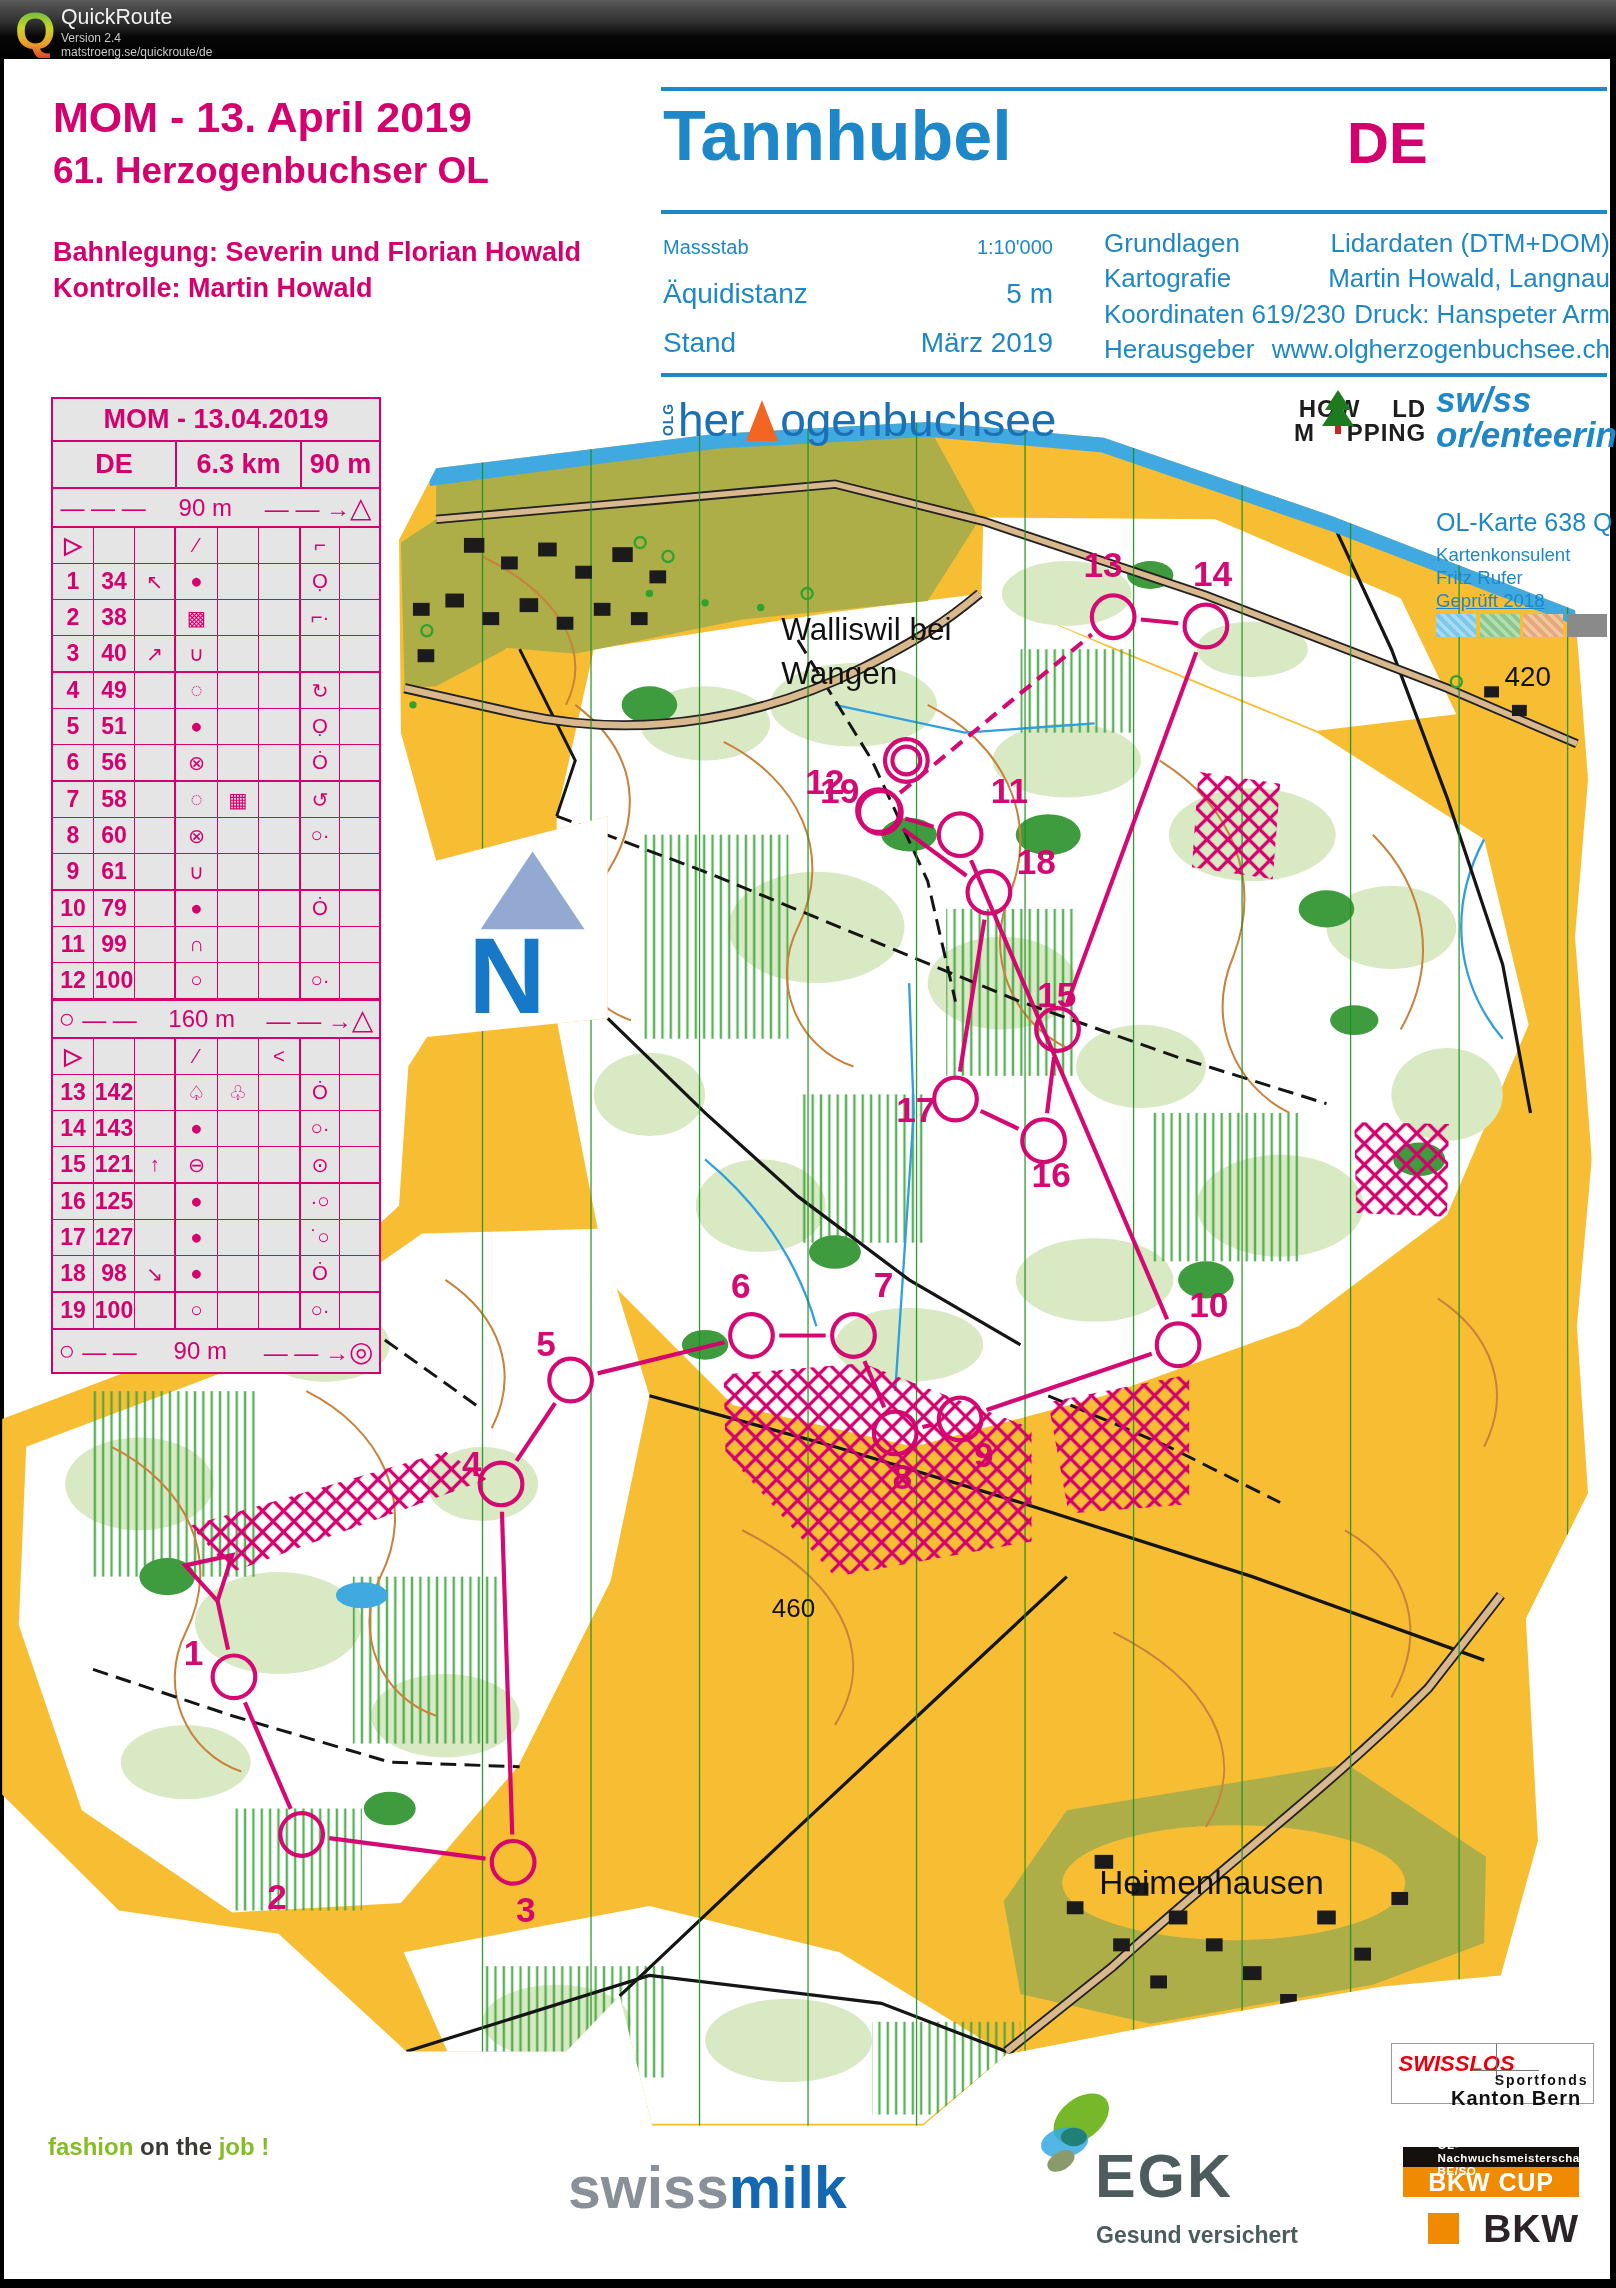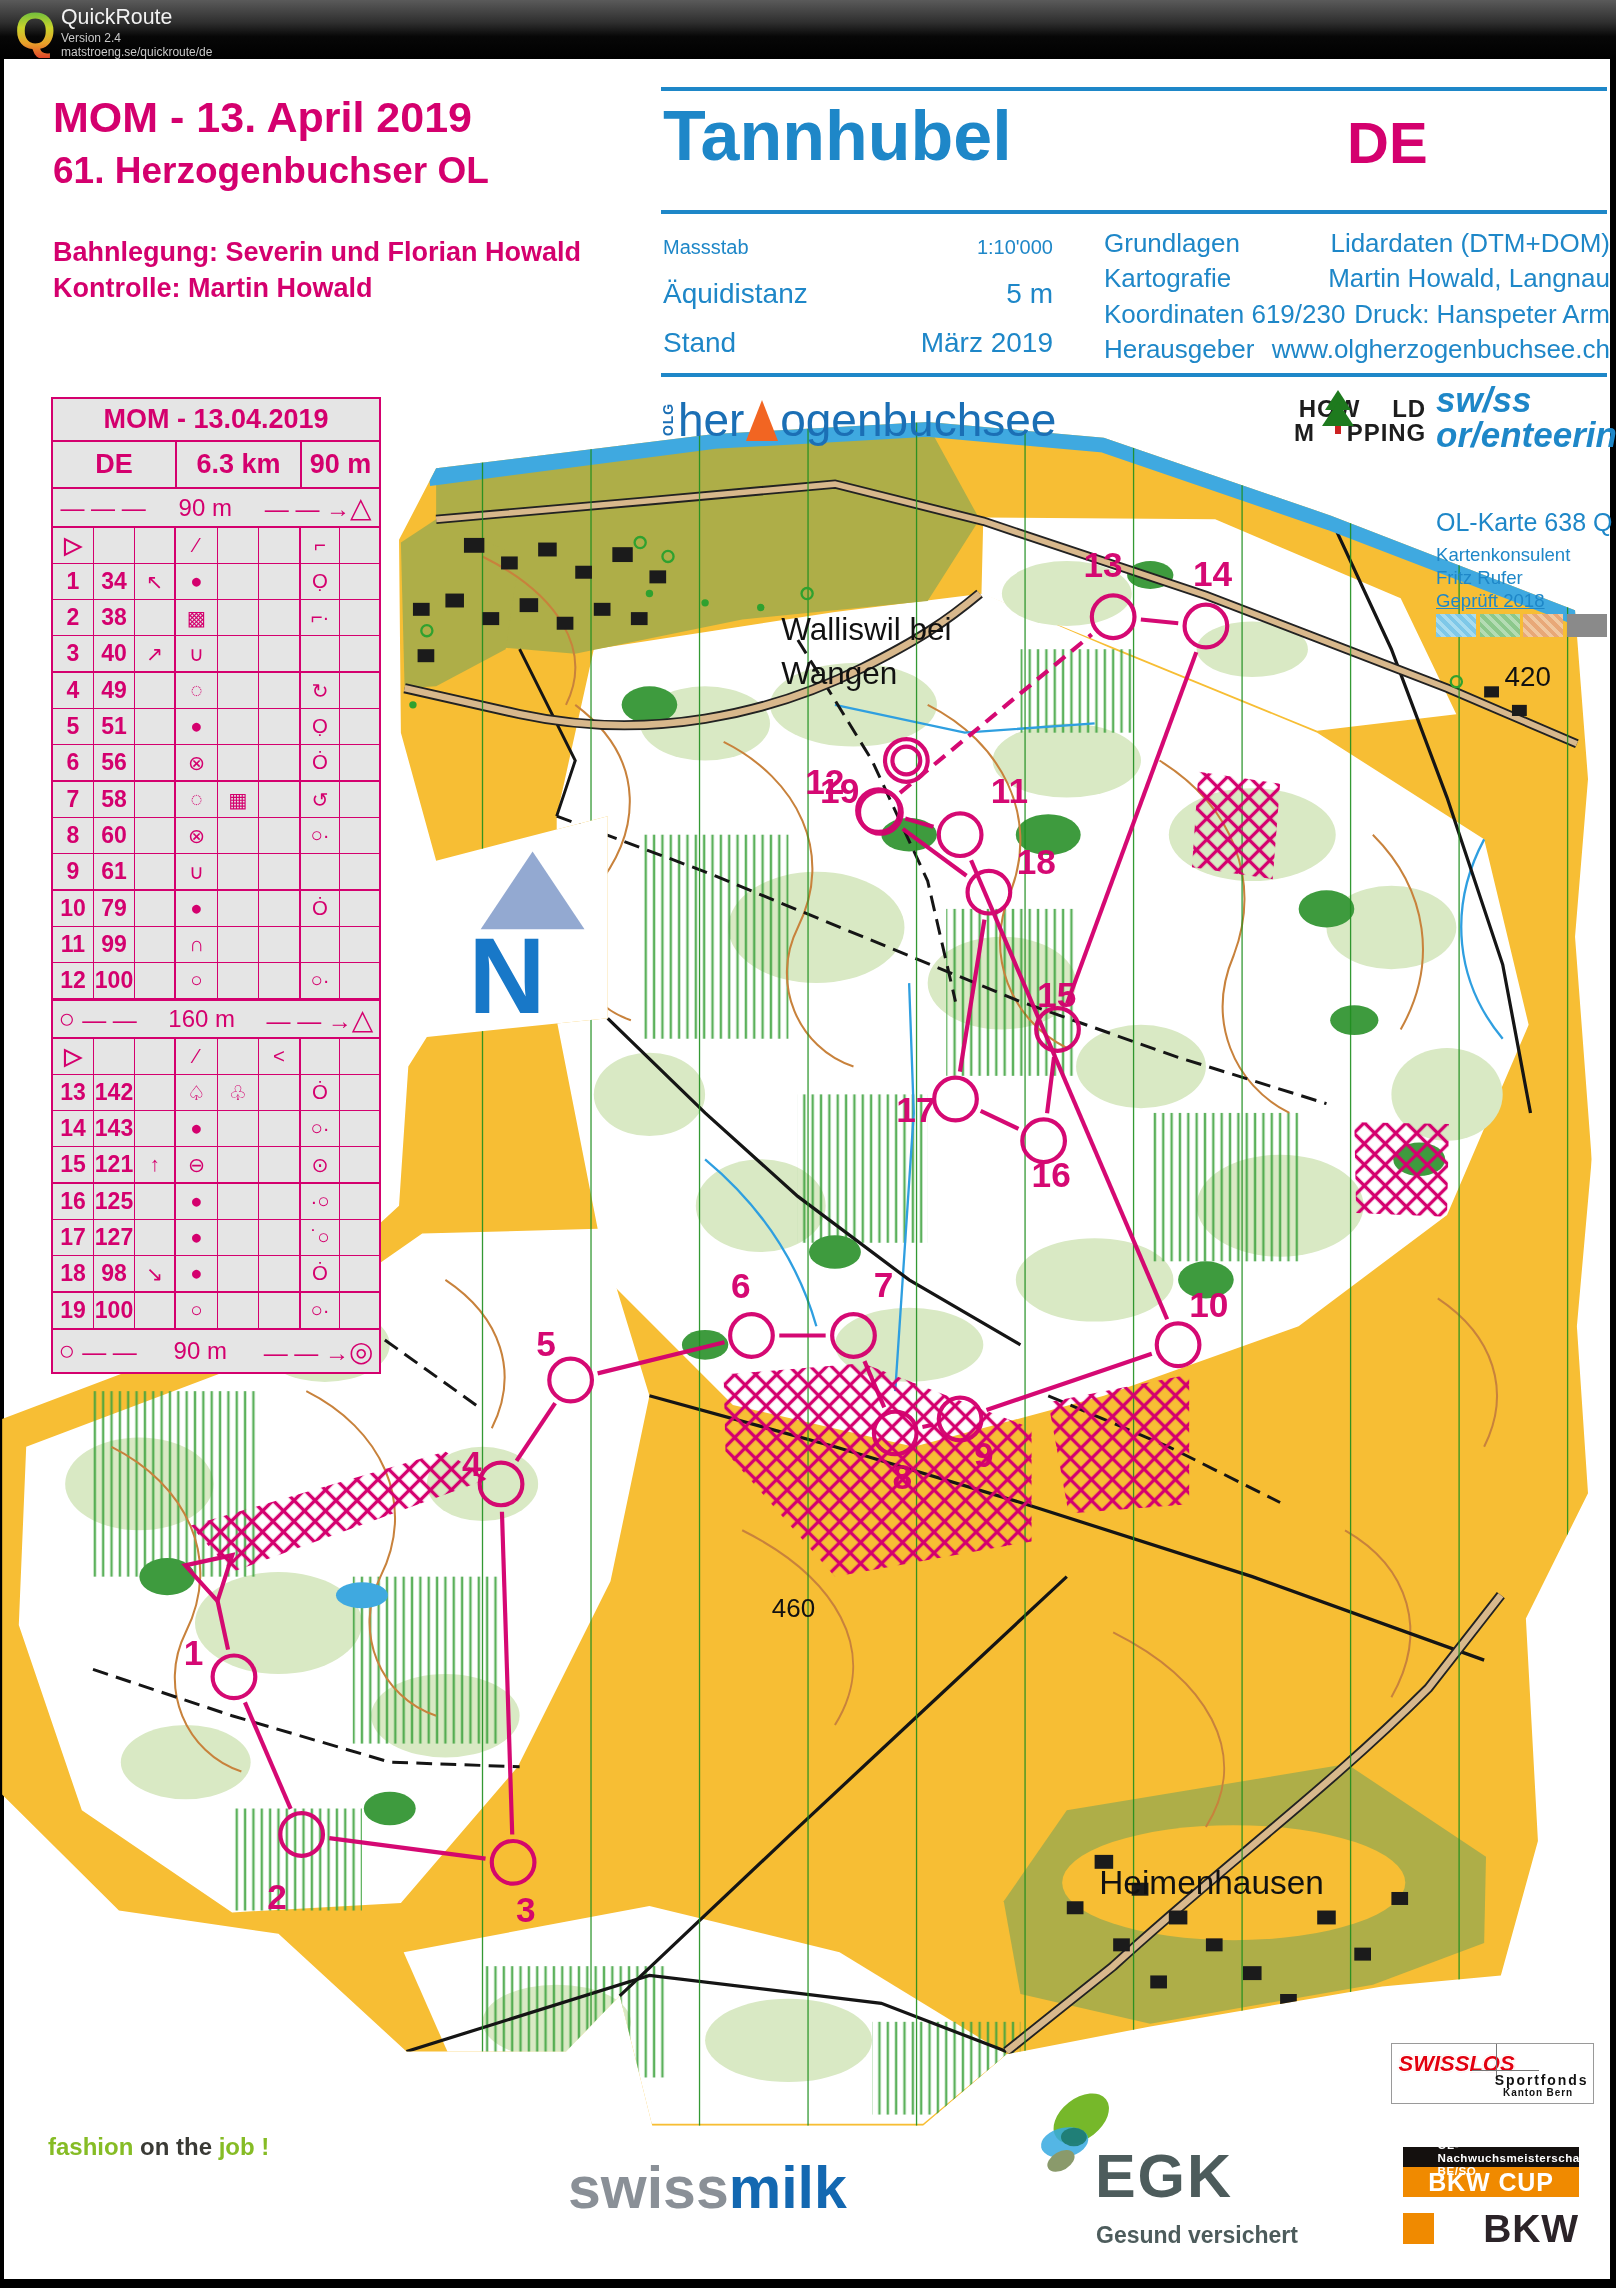--- a/index.html
+++ b/index.html
@@ -68,25 +68,25 @@
   #swissmilk .sm1{color:#8A9097;font-weight:600;}
   #swissmilk .sm2{color:#1368B1;font-weight:800;}
   #egk{left:1037px;top:2085px;z-index:10;width:297px;}
   #egk .egk-word{position:absolute;left:58px;top:56px;font-size:61px;font-weight:bold;color:#4D5C5C;letter-spacing:1.9px;}
   #egk .egk-sub{position:absolute;left:59px;top:137px;font-size:23px;font-weight:bold;color:#4D5C5C;}
   #swisslos{left:1391px;top:2043px;width:201px;height:59px;border:0.9px solid #9a9a9a;background:#fff;z-index:10;}
   #swisslos .sl-word{position:absolute;left:6.5px;top:7.4px;font-size:22px;font-weight:900;font-style:italic;color:#E3000F;text-shadow:-0.9px -0.9px 0 #fff,0.9px -0.9px 0 #fff,-0.9px 0.9px 0 #fff,0.9px 0.9px 0 #fff, 0 0 1.9px #E3000F;letter-spacing:0px;}
   #swisslos .sl-x1{position:absolute;left:104px;top:0;width:0.9px;height:37px;background:#777;}
   #swisslos .sl-x2{position:absolute;left:80px;top:26px;width:67px;height:0.9px;background:#777;}
   #swisslos .sl-t1{position:absolute;right:4.6px;top:28px;font-size:14px;font-weight:bold;color:#111;letter-spacing:1.9px;}
-  #swisslos .sl-t2{position:absolute;right:20px;top:43px;font-size:10px;font-weight:bold;color:#111;letter-spacing:0.9px;}
+  #swisslos .sl-t2{position:absolute;right:12px;top:43px;font-size:20px;font-weight:bold;color:#111;letter-spacing:0.9px;}
   #bkwblock{left:1403px;top:2147px;width:176px;z-index:10;}
   #bkw-bar1{background:#14100e;color:#fff;font-size:11.6px;font-weight:bold;height:20.4px;display:flex;align-items:center;justify-content:center;letter-spacing:0.5px;padding-left:44px;}
   #bkw-bar2{background:#F08A00;color:#fff;font-size:25px;font-weight:bold;height:30px;display:flex;align-items:center;justify-content:center;letter-spacing:0.9px;text-align:right;}
-  #bkw-logo{display:flex;align-items:center;gap:24px;margin-top:9.3px;justify-content:space-between;}
+  #bkw-logo{display:flex;align-items:center;gap:24px;margin-top:9.3px;justify-content:flex-end;}
   #bkw-sq{width:31px;height:31px;background:#F08A00;}
   #bkw-word{font-size:39px;font-weight:800;color:#2B2328;letter-spacing:0.9px;}
   
   #mapsvg{left:0;top:0;z-index:5;}
   text{font-family:"Liberation Sans",sans-serif;}
 </style>
 </head>
 <body>
 
 <div id="titlebar" class="abs">

